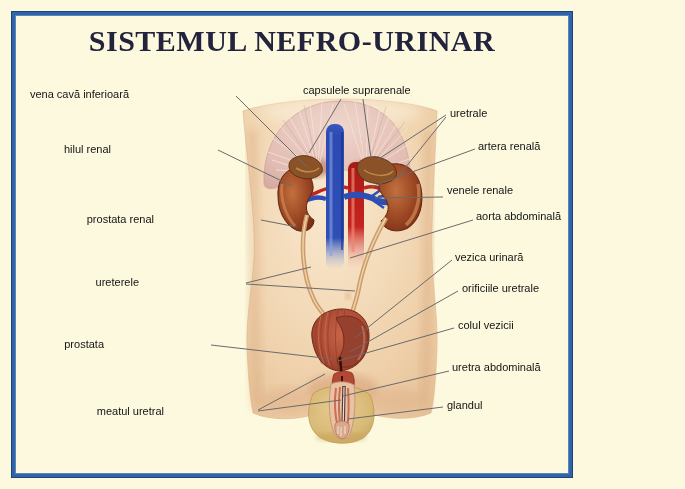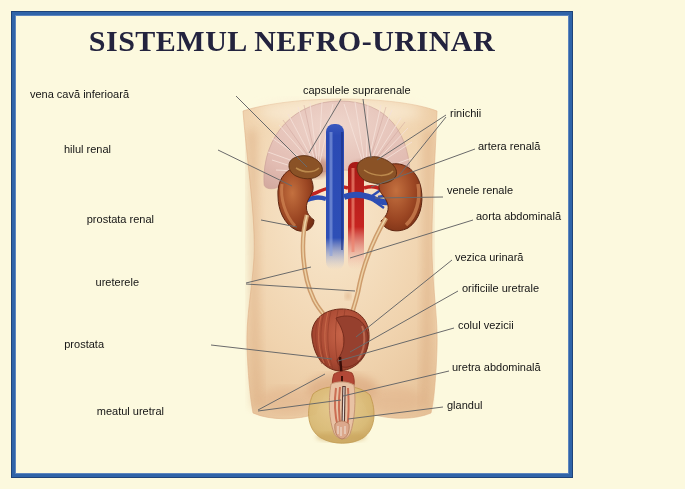--- a/index.html
+++ b/index.html
@@ -224,21 +224,21 @@
 
   <div class="lbl r" style="right:455px;top:88px">vena cavă inferioară</div>
   <div class="lbl r" style="right:473px;top:143px">hilul renal</div>
   <div class="lbl r" style="right:430px;top:213px">prostata renal</div>
   <div class="lbl r" style="right:445px;top:276px">ureterele</div>
   <div class="lbl r" style="right:480px;top:338px">prostata</div>
   <div class="lbl r" style="right:420px;top:405px">meatul uretral</div>
 
   <div class="lbl" style="left:303px;top:84px">capsulele suprarenale</div>
 
-  <div class="lbl" style="left:450px;top:107px">rinichii</div>
+  <div class="lbl" style="left:450px;top:107px">uretrale</div>
   <div class="lbl" style="left:478px;top:140px">artera renală</div>
   <div class="lbl" style="left:447px;top:184px">venele renale</div>
   <div class="lbl" style="left:476px;top:210px">aorta abdominală</div>
   <div class="lbl" style="left:455px;top:251px">vezica urinară</div>
   <div class="lbl" style="left:462px;top:282px">orificiile uretrale</div>
   <div class="lbl" style="left:458px;top:319px">colul vezicii</div>
   <div class="lbl" style="left:452px;top:361px">uretra abdominală</div>
   <div class="lbl" style="left:447px;top:399px">glandul</div>
 
 </div>

